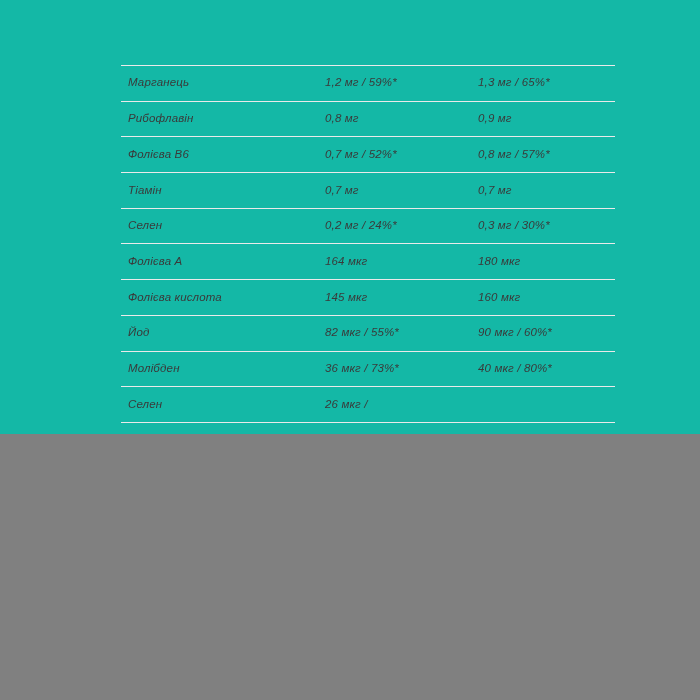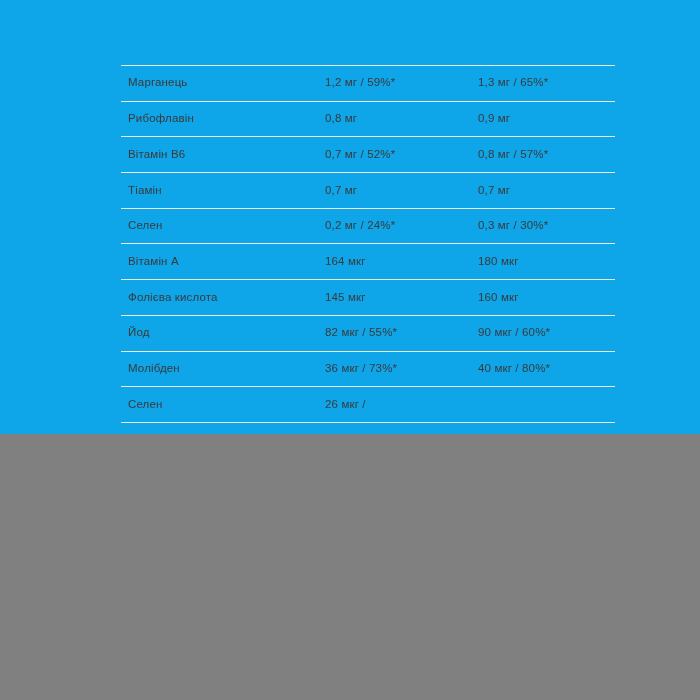--- a/index.html
+++ b/index.html
@@ -11,21 +11,22 @@
     height: 700px;
     background: #ffffff;
     font-family: "Liberation Sans", "DejaVu Sans", sans-serif;
     overflow: hidden;
     position: relative;
   }
 
   #page {
     position: absolute;
     inset: 0;
-    background: #0ea5e9;
+    background: #14b8a6;
+    font-style: italic;
   }
 
   
   .nutrition-table {
     position: absolute;
     left: 121px;
     top: 65px;
     width: 494px;
     border-collapse: collapse;
     table-layout: fixed;
@@ -86,39 +87,39 @@
         <td class="col-v2">1,3 мг / 65%*</td>
       </tr>
 
       <tr>
         <td class="col-name">Рибофлавін</td>
         <td class="col-v1">0,8 мг</td>
         <td class="col-v2">0,9 мг</td>
       </tr>
 
       <tr>
-        <td class="col-name">Вітамін B6</td>
+        <td class="col-name">Фолієва B6</td>
         <td class="col-v1">0,7 мг / 52%*</td>
         <td class="col-v2">0,8 мг / 57%*</td>
       </tr>
 
       <tr>
         <td class="col-name">Тіамін</td>
         <td class="col-v1">0,7 мг</td>
         <td class="col-v2">0,7 мг</td>
       </tr>
 
       <tr>
         <td class="col-name">Селен</td>
         <td class="col-v1">0,2 мг / 24%*</td>
         <td class="col-v2">0,3 мг / 30%*</td>
       </tr>
 
       <tr>
-        <td class="col-name">Вітамін A</td>
+        <td class="col-name">Фолієва A</td>
         <td class="col-v1">164 мкг</td>
         <td class="col-v2">180 мкг</td>
       </tr>
 
       <tr>
         <td class="col-name">Фолієва кислота</td>
         <td class="col-v1">145 мкг</td>
         <td class="col-v2">160 мкг</td>
       </tr>
 

